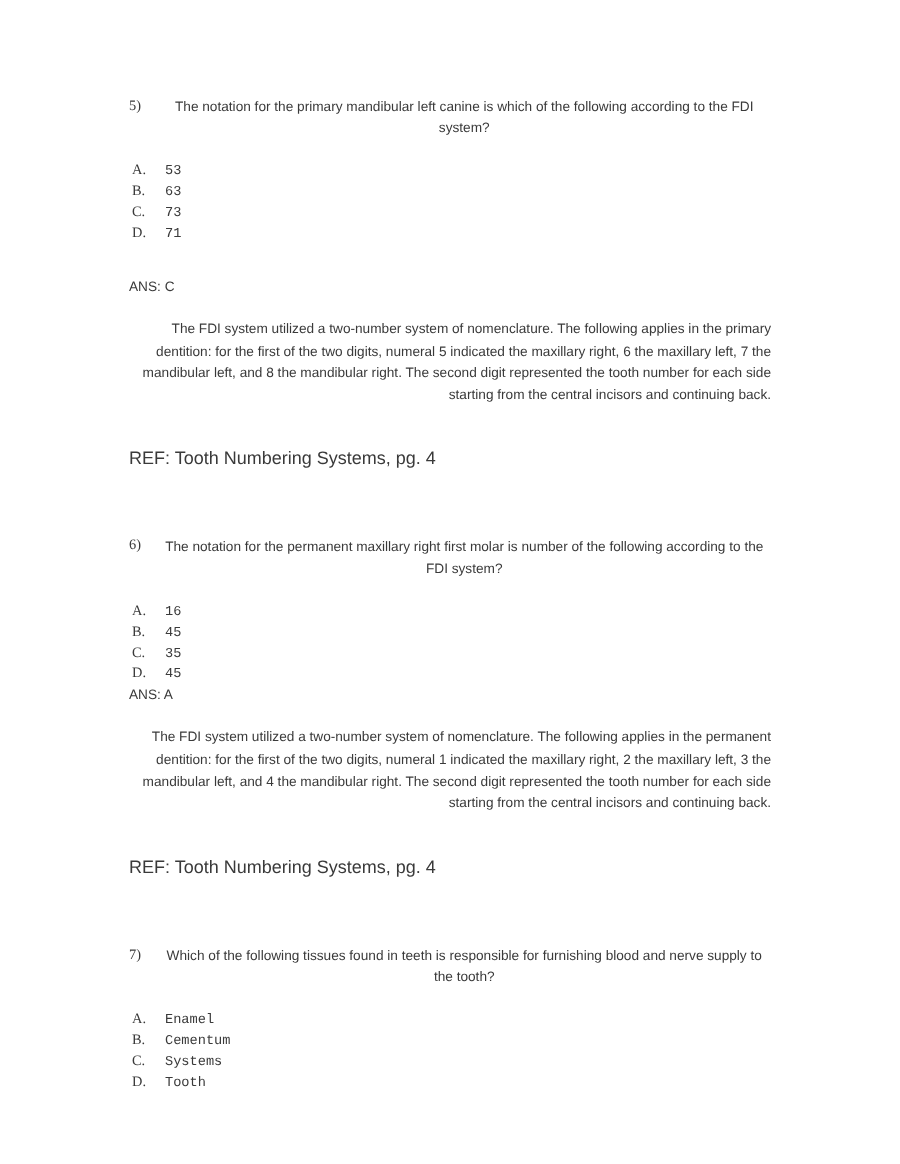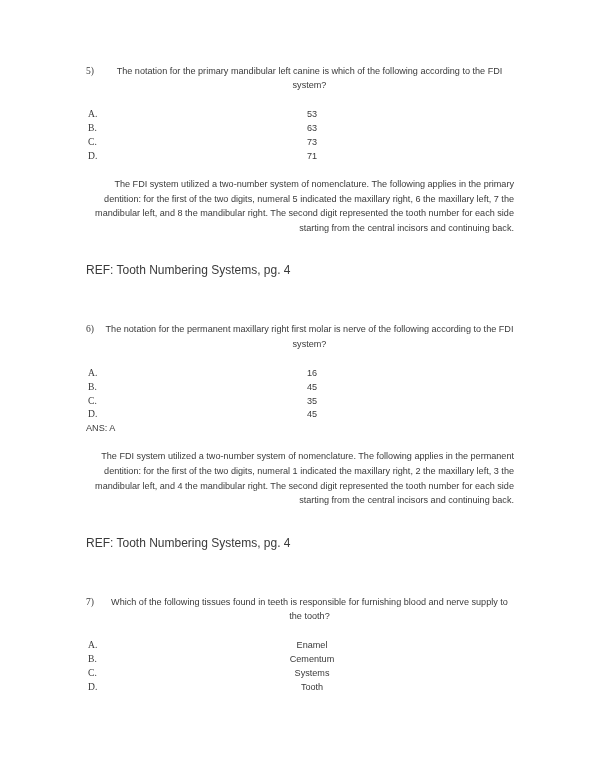--- a/index.html
+++ b/index.html
@@ -75,25 +75,24 @@
   .opt-letter {
     flex: 0 0 auto;
     width: 22px;
     font-family: "Liberation Serif", serif;
     font-size: 9.6px;
     line-height: 13.9px;
     color: #3a3a3a;
   }
   .opt-value {
     flex: 1 1 auto;
-    font-family: Liberation Sans, sans-serif;
+    font-family: Liberation Mono, monospace;
     font-size: 9.1px;
     line-height: 13.9px;
     color: #3a3a3a;
-    text-align: center;
   }
 
   
   .ans {
     font-size: 9.1px;
     line-height: 14px;
     color: #3a3a3a;
   }
   .ans.spaced { margin-top: 21px; }
   .ans.tight  { margin-top: 0px; }
@@ -140,32 +139,33 @@
         <div class="opt">
           <span class="opt-letter">C.</span>
           <span class="opt-value">73</span>
         </div>
         <div class="opt">
           <span class="opt-letter">D.</span>
           <span class="opt-value">71</span>
         </div>
       </div>
 
+      <div class="ans spaced">ANS: C</div>
 
       <div class="explain">The FDI system utilized a two-number system of nomenclature. The following applies in the primary dentition: for the first of the two digits, numeral 5 indicated the maxillary right, 6 the maxillary left, 7 the mandibular left, and 8 the mandibular right. The second digit represented the tooth number for each side starting from the central incisors and continuing back.</div>
 
       <div class="ref">REF: Tooth Numbering Systems, pg. 4</div>
     </div>
 
     <div class="gap-between-questions"></div>
 
     <div class="qblock">
       <div class="qhead">
         <span class="qnum">6)</span>
-        <span class="qtext">The notation for the permanent maxillary right first molar is nerve of the following according to the FDI system?</span>
+        <span class="qtext">The notation for the permanent maxillary right first molar is number of the following according to the FDI system?</span>
       </div>
 
       <div class="options">
         <div class="opt">
           <span class="opt-letter">A.</span>
           <span class="opt-value">16</span>
         </div>
         <div class="opt">
           <span class="opt-letter">B.</span>
           <span class="opt-value">45</span>

